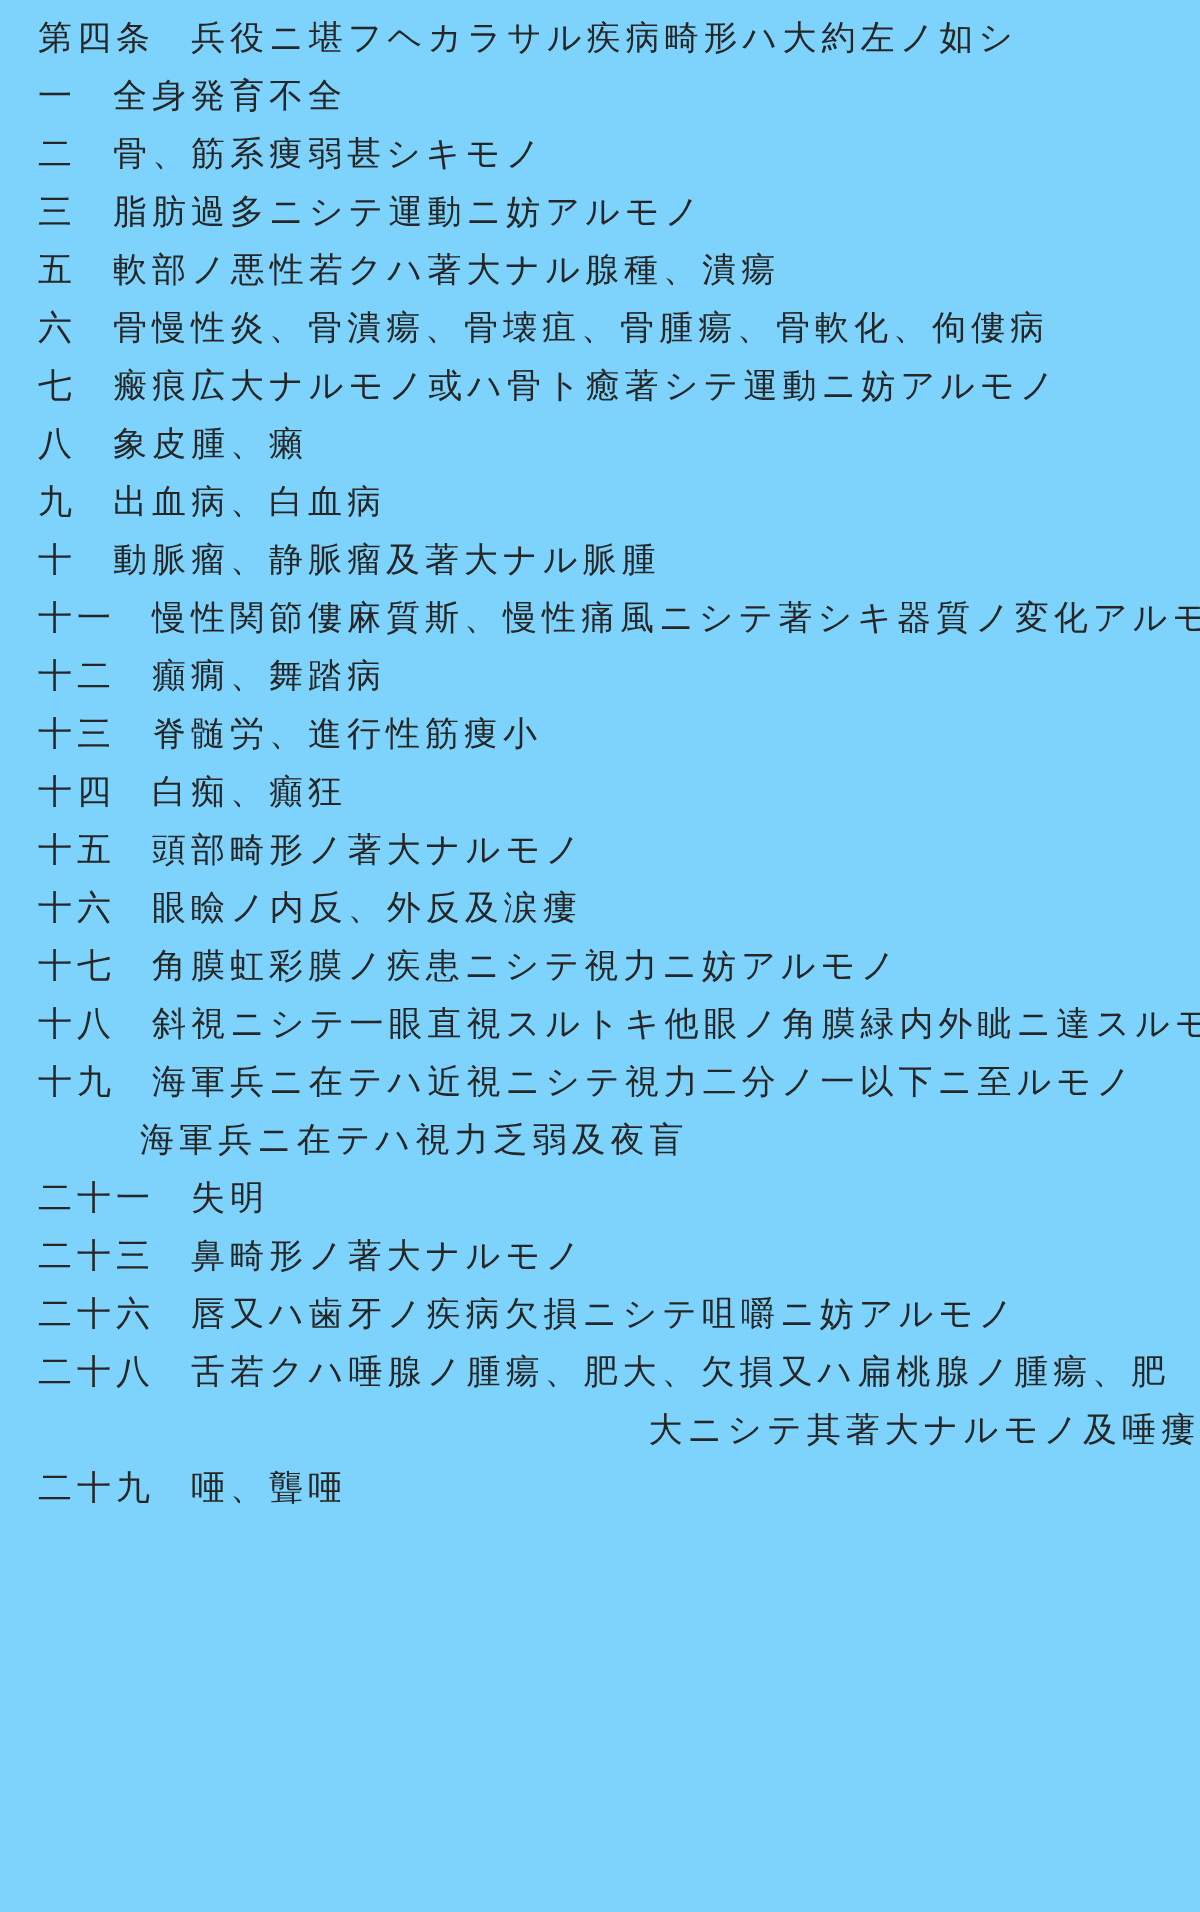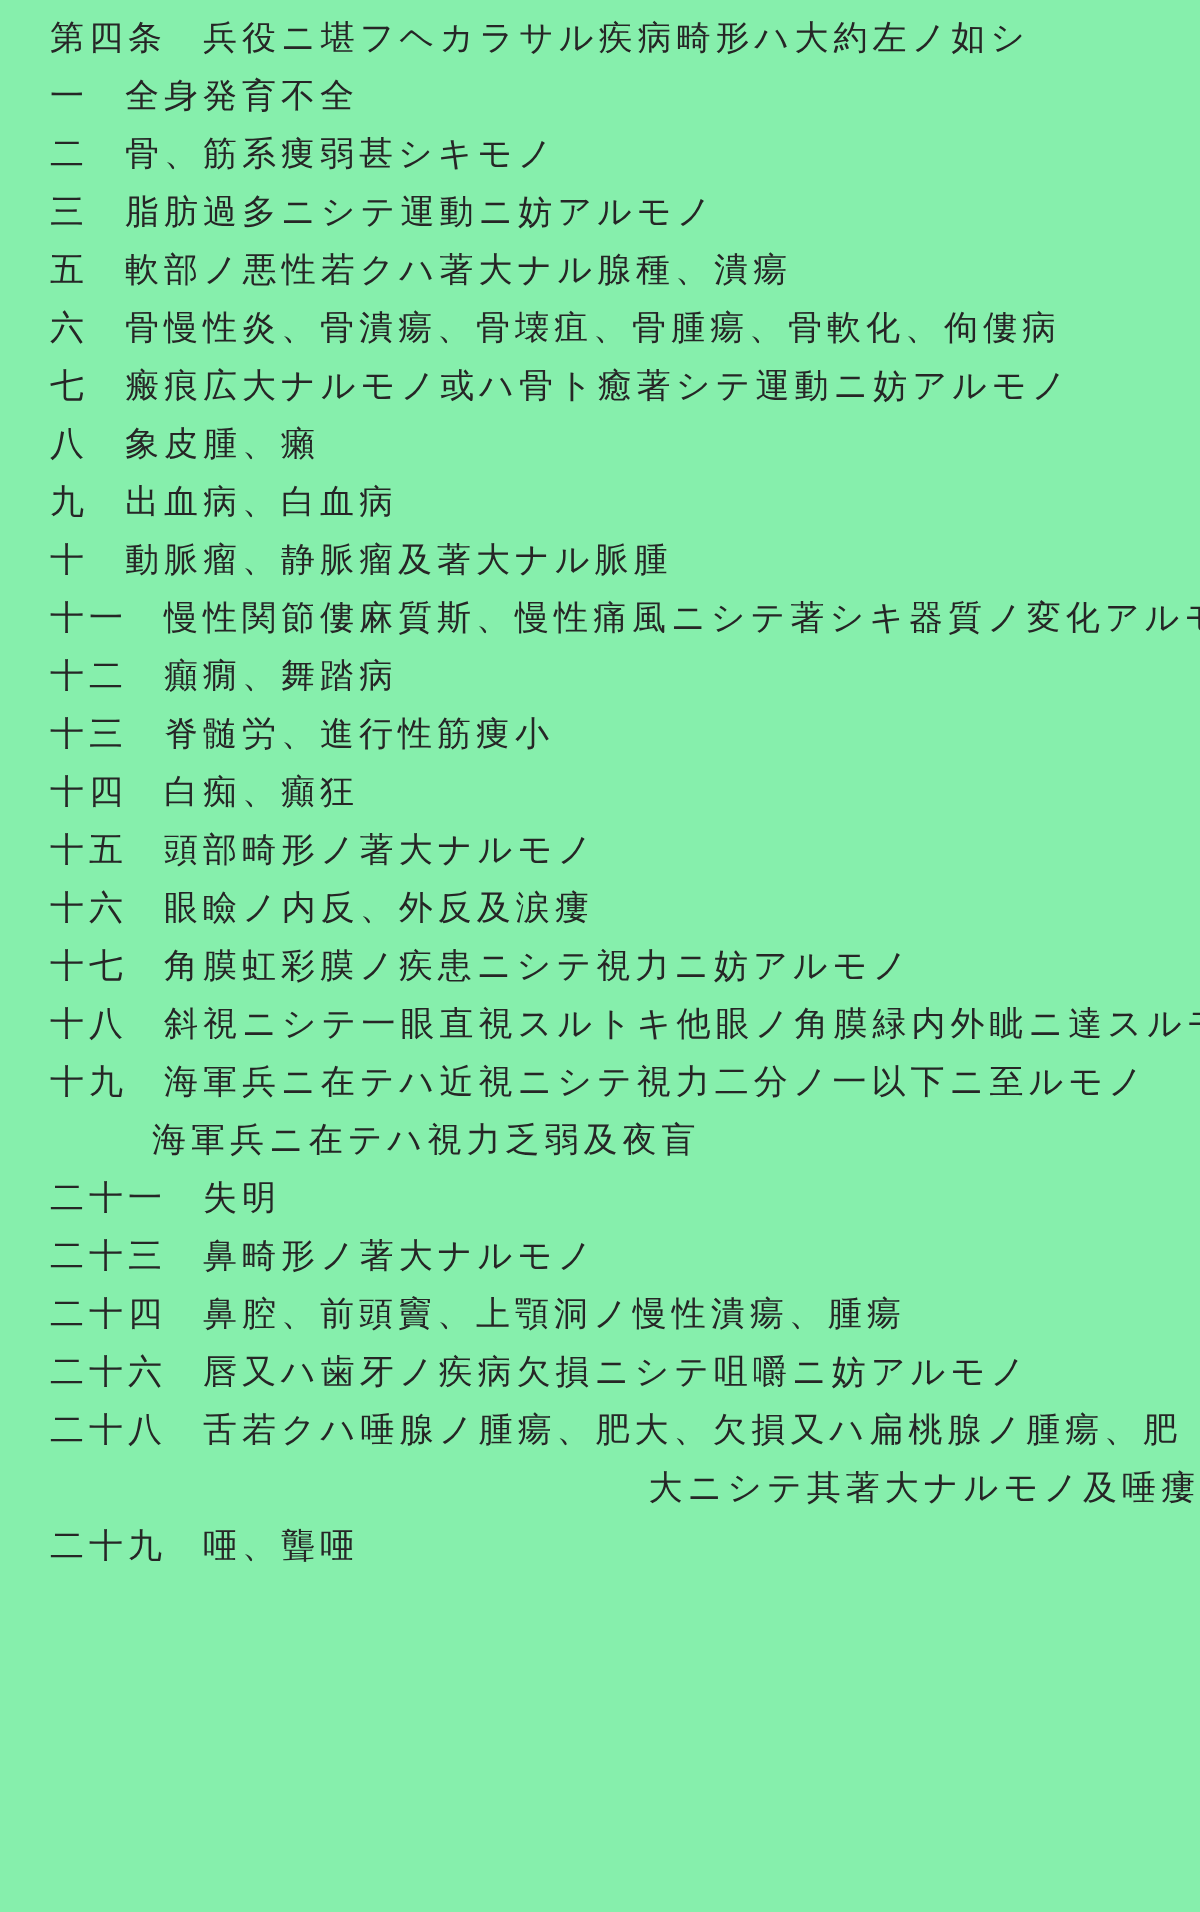--- a/index.html
+++ b/index.html
@@ -4,24 +4,24 @@
 <style>
   html, body {
     margin: 0;
     padding: 0;
     background: #ffffff;
   }
   .page {
     position: relative;
     width: 1200px;
     height: 1912px;
-    background: #86efac;
+    background: #7dd3fc;
     overflow: hidden;
     box-sizing: border-box;
-    padding: 8px 0 0 50px;
+    padding: 8px 0 0 38px;
     font-family: "DejaVu Serif", "Liberation Serif", serif;
     color: #262626;
   }
   .line {
     font-size: 34px;
     line-height: 58px;
     letter-spacing: 5px;
     white-space: nowrap;
   }
   .line .num {
@@ -57,19 +57,18 @@
       <div class="line item"><span class="num">十三</span><span class="txt">脊髄労、進行性筋痩小</span></div>
       <div class="line item"><span class="num">十四</span><span class="txt">白痴、癲狂</span></div>
       <div class="line item"><span class="num">十五</span><span class="txt">頭部畸形ノ著大ナルモノ</span></div>
       <div class="line item"><span class="num">十六</span><span class="txt">眼瞼ノ内反、外反及涙瘻</span></div>
       <div class="line item"><span class="num">十七</span><span class="txt">角膜虹彩膜ノ疾患ニシテ視力ニ妨アルモノ</span></div>
       <div class="line item"><span class="num">十八</span><span class="txt">斜視ニシテ一眼直視スルトキ他眼ノ角膜緑内外眦ニ達スルモノ</span></div>
       <div class="line item"><span class="num">十九</span><span class="txt">海軍兵ニ在テハ近視ニシテ視力二分ノ一以下ニ至ルモノ</span></div>
       <div class="line cont" style="padding-left: 102px;">海軍兵ニ在テハ視力乏弱及夜盲</div>
       <div class="line item"><span class="num">二十一</span><span class="txt">失明</span></div>
       <div class="line item"><span class="num">二十三</span><span class="txt">鼻畸形ノ著大ナルモノ</span></div>
-      <div class="line item"><span class="num">二十四</span><span class="txt">鼻腔、前頭竇、上顎洞ノ慢性潰瘍、腫瘍</span></div>
       <div class="line item"><span class="num">二十六</span><span class="txt">唇又ハ歯牙ノ疾病欠損ニシテ咀嚼ニ妨アルモノ</span></div>
       <div class="line item"><span class="num">二十八</span><span class="txt">舌若クハ唾腺ノ腫瘍、肥大、欠損又ハ扁桃腺ノ腫瘍、肥</span></div>
       <div class="line cont" style="padding-left: 141px; text-align: right;">大ニシテ其著大ナルモノ及唾瘻</div>
       <div class="line item"><span class="num">二十九</span><span class="txt">唖、聾唖</span></div>
     </div>
 </div>
 
 </body></html>

